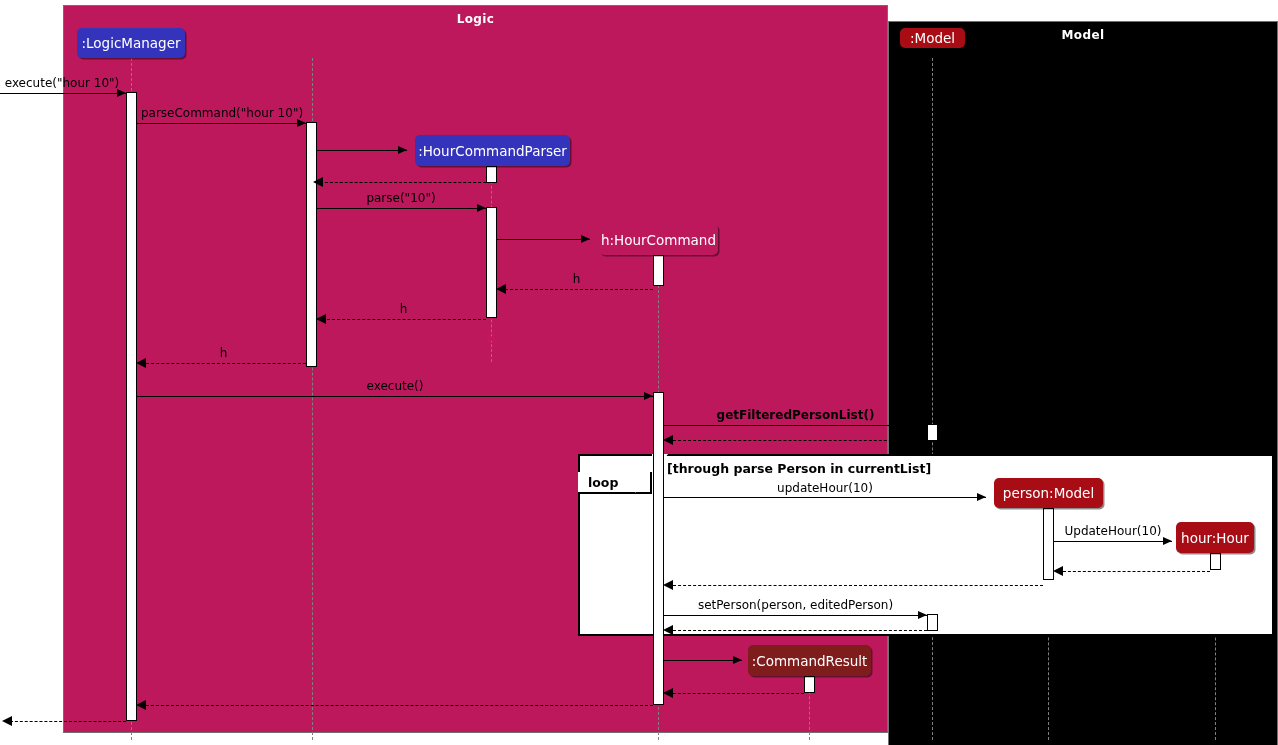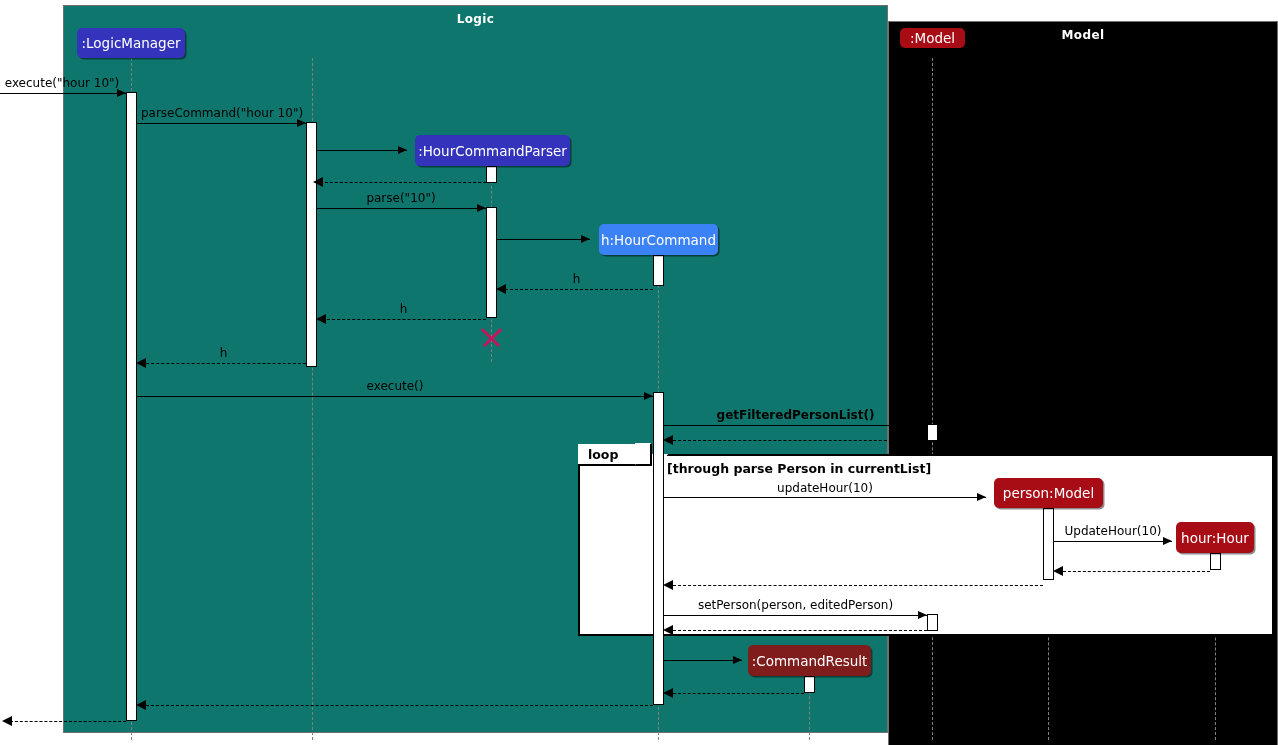--- a/index.html
+++ b/index.html
@@ -49,39 +49,39 @@
     border-left:0;}
   .frame-corner{position:absolute;width:0;height:0;
     border-left:16px solid #ffffff;border-bottom:22px solid transparent;}
   .frame-guard{position:absolute;font-size:12.5px;font-weight:bold;color:#000000;white-space:nowrap;}
 </style>
 </head>
 <body>
 
 <div id="canvas">
 
-  <div class="partition" style="left:63px;top:5px;width:825px;height:728px;background:#0f766e;">
+  <div class="partition" style="left:63px;top:5px;width:825px;height:728px;background:#be185d;">
     <div class="partition-title">Logic</div>
   </div>
 
   <div class="partition" style="left:888px;top:5px;width:390px;height:728px;background:#000000;margin-top:16px;">
     <div class="partition-title">Model</div>
   </div>
 
   <div class="lifeline" style="left:131px;top:58px;height:682px;"></div>
   <div class="lifeline" style="left:312px;top:58px;height:682px;"></div>
   <div class="lifeline" style="left:491px;top:166px;height:196px;"></div>
   <div class="lifeline" style="left:658px;top:255px;height:485px;"></div>
   <div class="lifeline" style="left:809px;top:676px;height:64px;"></div>
   <div class="lifeline" style="left:932px;top:58px;height:682px;"></div>
   <div class="lifeline" style="left:1048px;top:508px;height:232px;"></div>
   <div class="lifeline" style="left:1215px;top:553px;height:187px;"></div>
 
   <div class="frame" style="left:578px;top:454px;width:696px;height:182px;"></div>
-  <div class="frame-tab" style="left:578px;top:444px;width:74px;height:22px;">
+  <div class="frame-tab" style="left:578px;top:472px;width:74px;height:22px;">
     <span>loop</span>
   </div>
   <div class="frame-corner" style="left:652px;top:454px;"></div>
   <div class="frame-guard" style="left:667px;top:461px;">[through parse Person in currentList]</div>
 
   <div class="activation" style="left:126px;top:92px;width:11px;height:629px;"></div>
 
   <div class="activation" style="left:306px;top:122px;width:11px;height:245px;"></div>
 
   <div class="activation" style="left:486px;top:166px;width:11px;height:17px;"></div>
@@ -186,21 +186,21 @@
 
   <div class="participant" style="left:77px;top:28px;width:108px;height:30px;background:#3333BB;">
     <span>:LogicManager</span>
   </div>
 
 
   <div class="participant" style="left:415px;top:135px;width:155px;height:31px;background:#3333BB;">
     <span>:HourCommandParser</span>
   </div>
 
-  <div class="participant" style="left:599px;top:224px;width:119px;height:31px;background:#3b82f6;">
+  <div class="participant" style="left:599px;top:224px;width:119px;height:31px;background:#be185d;">
     <span>h:HourCommand</span>
   </div>
 
   <div class="participant" style="left:748px;top:645px;width:123px;height:31px;background:#7f1d1d;">
     <span>:CommandResult</span>
   </div>
 
   <div class="participant" style="left:900px;top:28px;width:65px;height:20px;background:#A80D16;">
     <span>:Model</span>
   </div>

